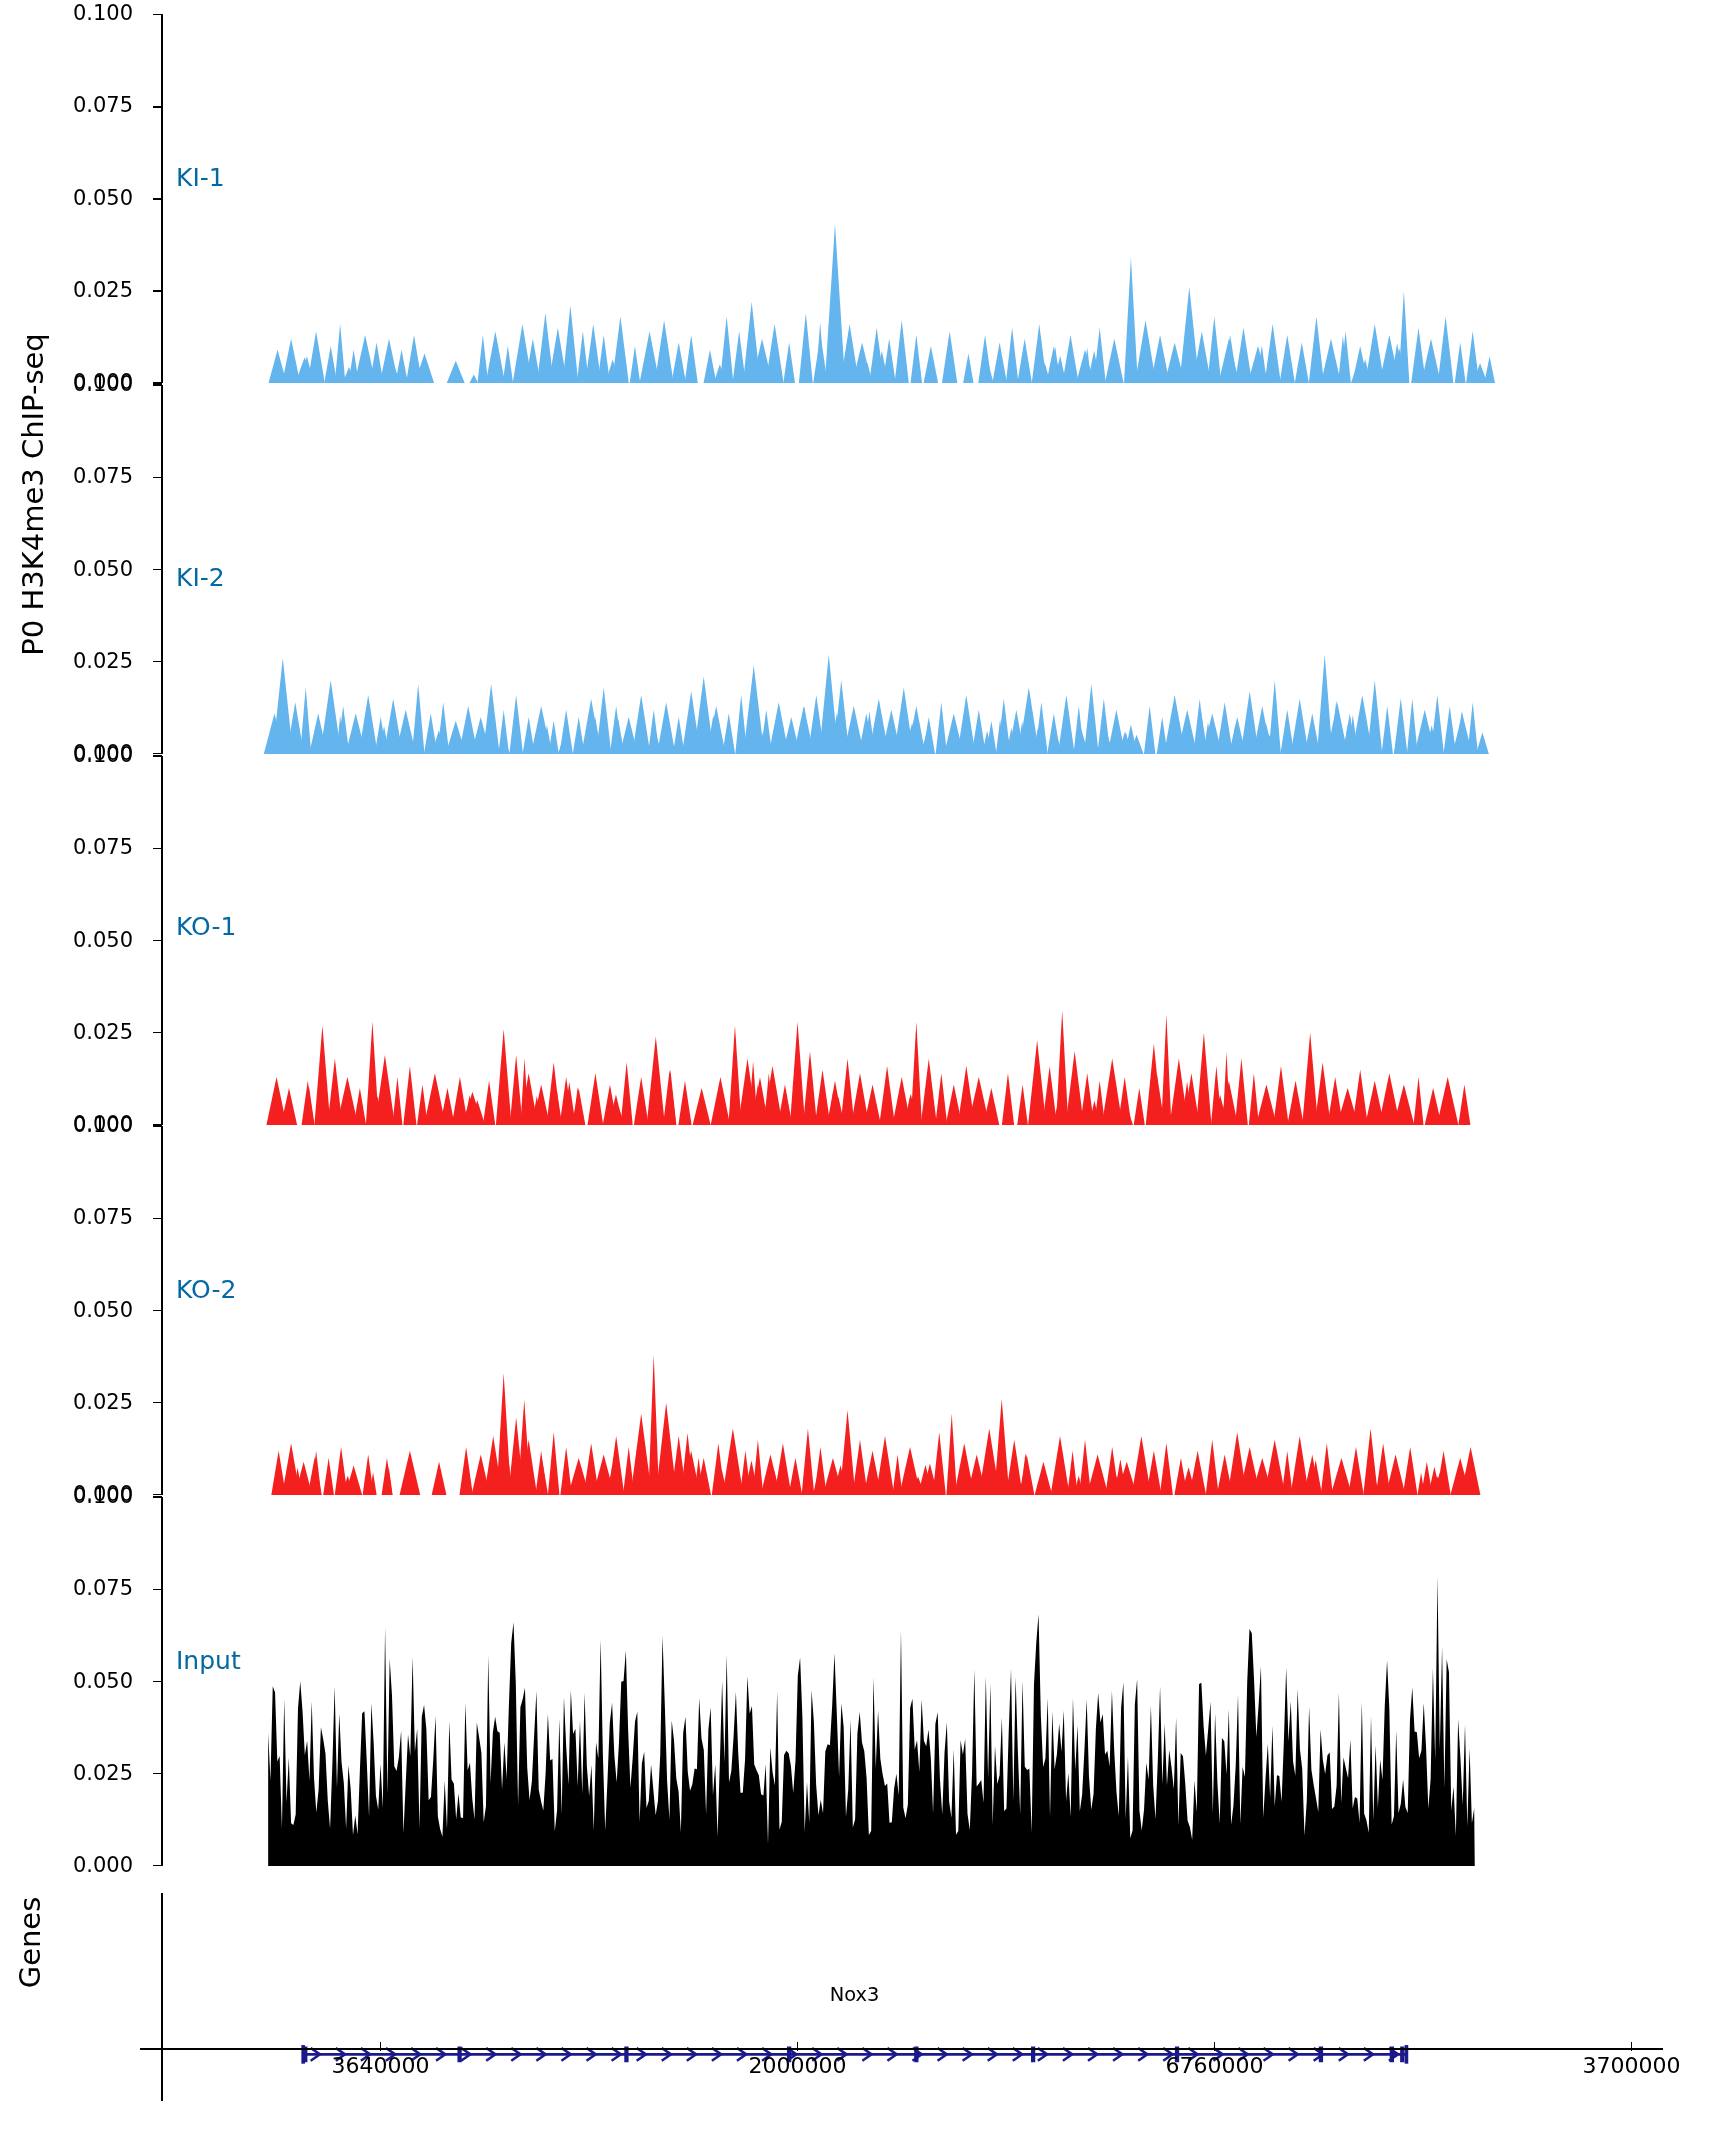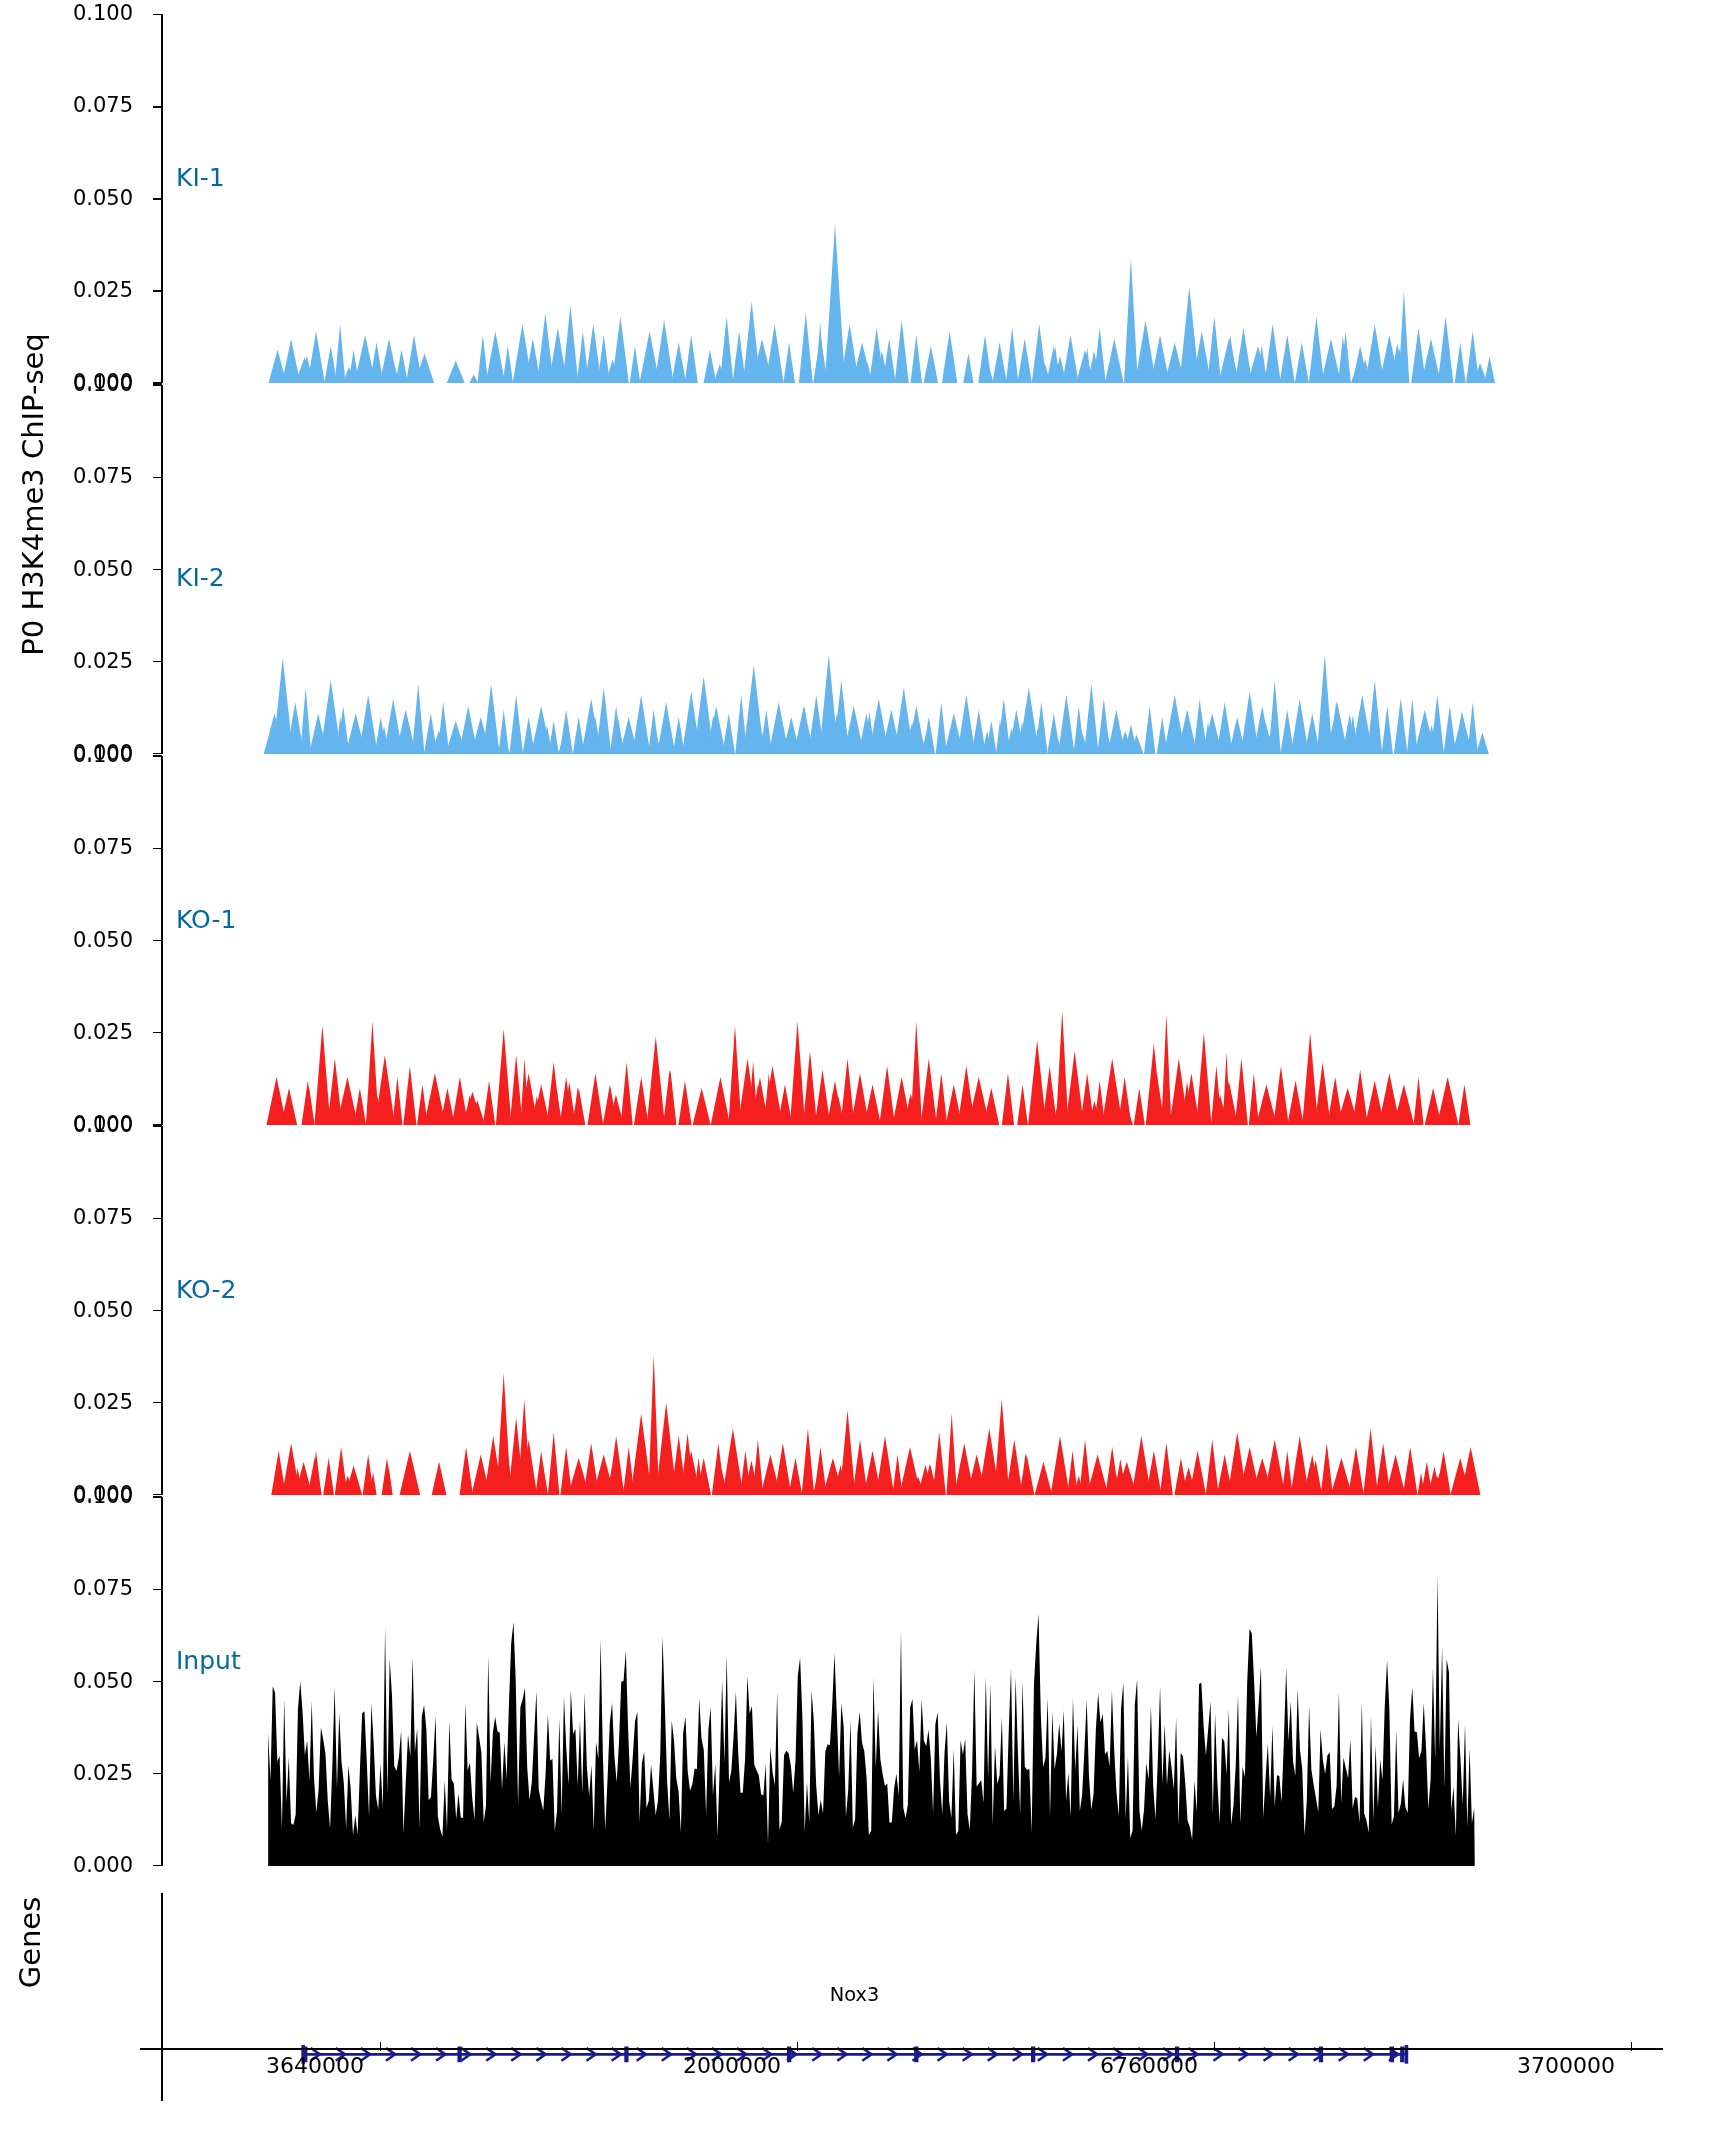--- a/index.html
+++ b/index.html
@@ -86,20 +86,21 @@
     position: absolute;
     overflow: hidden;
   }
   .plotarea svg {
     display: block;
   }
   .xtick-label {
     position: absolute;
     font-size: 22px;
     color: #000;
+    text-align: center;
     white-space: nowrap;
   }
   .xtick-mark {
     position: absolute;
     background: #000;
     width: 1.4px;
     height: 8.6px;
   }
   .gene-name {
     position: absolute;
@@ -438,21 +439,21 @@
         <div class="ytick-mark" style="left: 153px; top: 368px;"></div>
         <div class="ytick-label" style="top: 264px; width: 133px; right: auto; left: 0px; text-align: right;">0.025</div>
         <div class="ytick-mark" style="left: 153px; top: 276px;"></div>
         <div class="ytick-label" style="top: 172px; width: 133px; right: auto; left: 0px; text-align: right;">0.050</div>
         <div class="ytick-mark" style="left: 153px; top: 184px;"></div>
         <div class="ytick-label" style="top: 79px; width: 133px; right: auto; left: 0px; text-align: right;">0.075</div>
         <div class="ytick-mark" style="left: 153px; top: 92px;"></div>
         <div class="ytick-label" style="top: -13px; width: 133px; right: auto; left: 0px; text-align: right;">0.100</div>
         <div class="ytick-mark" style="left: 153px; top: -0.7px;"></div>
         <div class="axis-line" style="left: 161px; top: 0px; width: 2.2px; height: 369px;"></div>
-        <div class="track-name" style="left: 176px; top: 149px;">KO-1</div>
+        <div class="track-name" style="left: 176px; top: 156px;">KO-1</div>
         <div class="plotarea" style="left: 0px; top: 0px; width: 1721px; height: 369px;">
           <svg width="1721" height="369" viewBox="0 0 2400 515">
             <path d="M 370.9 515 L 385.0 448.1 L 399.0 515 Z" fill="#F42020" stroke="none"></path>
             <path d="M 391.1 515 L 402.4 463.5 L 413.7 515 Z" fill="#F42020" stroke="none"></path>
             <path d="M 419.9 515 L 428.6 453.2 L 437.3 515 Z" fill="#F42020" stroke="none"></path>
             <path d="M 437.8 515 L 449.0 376.0 L 460.1 515 Z" fill="#F42020" stroke="none"></path>
             <path d="M 422.3 515 L 430.2 460.8 L 438.1 515 Z" fill="#F42020" stroke="none"></path>
             <path d="M 456.0 515 L 466.4 422.3 L 476.8 515 Z" fill="#F42020" stroke="none"></path>
             <path d="M 469.0 515 L 483.9 448.1 L 498.7 515 Z" fill="#F42020" stroke="none"></path>
             <path d="M 492.6 515 L 501.3 463.5 L 510.0 515 Z" fill="#F42020" stroke="none"></path>

